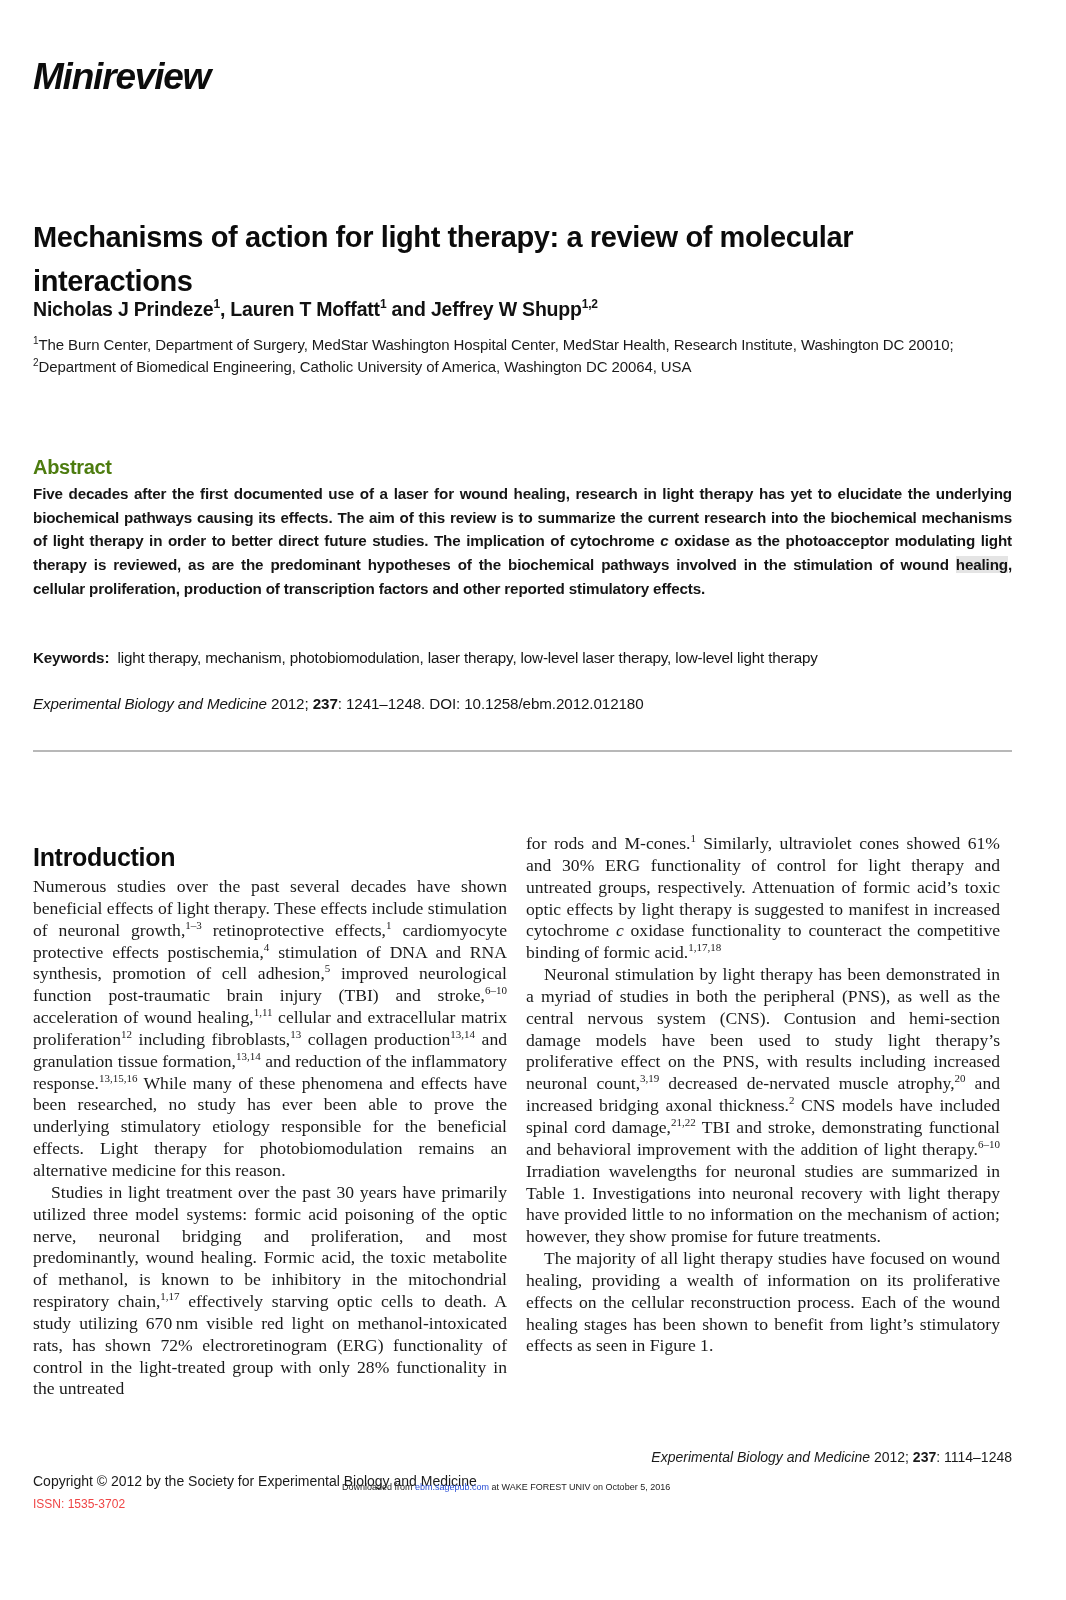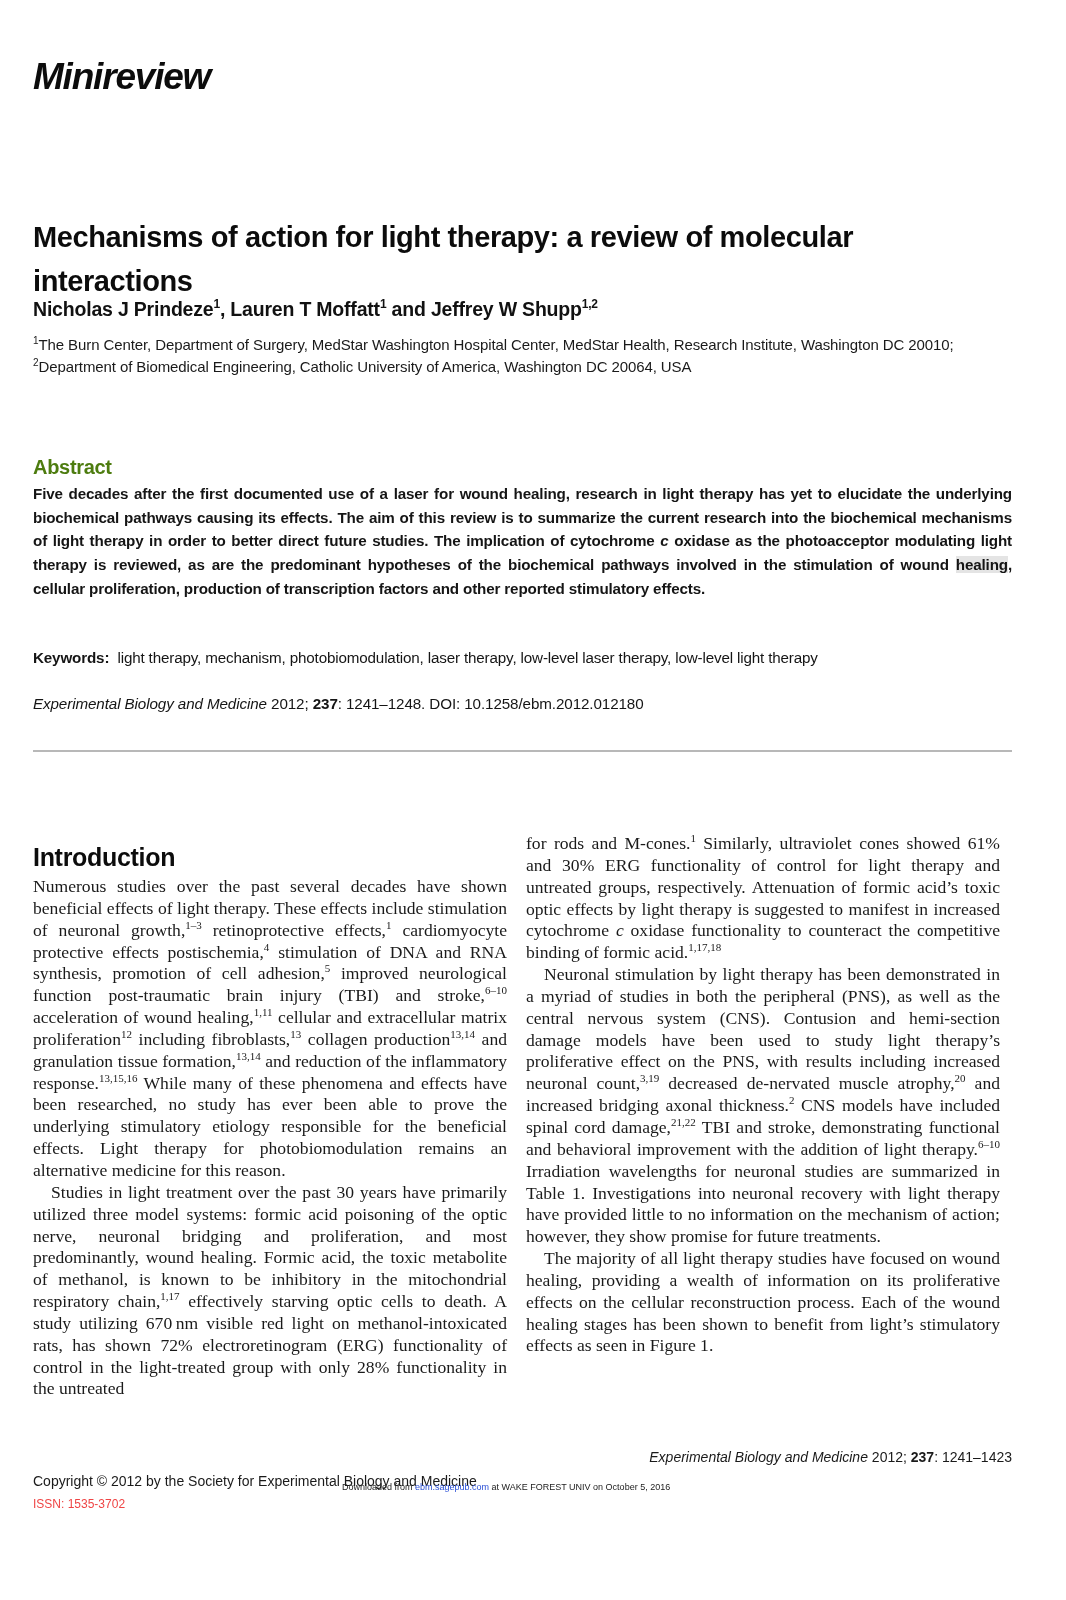--- a/index.html
+++ b/index.html
@@ -123,15 +123,15 @@
   <p class="indent">Studies in light treatment over the past 30 years have primarily utilized three model systems: formic acid poison­ing of the optic nerve, neuronal bridging and proliferation, and most predominantly, wound healing. Formic acid, the toxic metabolite of methanol, is known to be inhibitory in the mitochondrial respiratory chain,<sup>1,17</sup> effectively starving optic cells to death. A study utilizing 670 nm visible red light on methanol-intoxicated rats, has shown 72% electro­retinogram (ERG) functionality of control in the light-treated group with only 28% functionality in the untreated</p>
 </div>
 
 <div class="col col-right">
   <p>for rods and M-cones.<sup>1</sup> Similarly, ultraviolet cones showed 61% and 30% ERG functionality of control for light therapy and untreated groups, respectively. Attenuation of formic acid’s toxic optic effects by light therapy is suggested to manifest in increased cytochrome <i>c</i> oxidase functionality to counteract the competitive binding of formic acid.<sup>1,17,18</sup></p>
   <p class="indent">Neuronal stimulation by light therapy has been demon­strated in a myriad of studies in both the peripheral (PNS), as well as the central nervous system (CNS). Contusion and hemi-section damage models have been used to study light therapy’s proliferative effect on the PNS, with results including increased neuronal count,<sup>3,19</sup> decreased de-nervated muscle atrophy,<sup>20</sup> and increased bridging axonal thickness.<sup>2</sup> CNS models have included spinal cord damage,<sup>21,22</sup> TBI and stroke, demonstrating functional and behavioral improvement with the addition of light therapy.<sup>6–10</sup> Irradiation wavelengths for neuronal studies are summarized in Table 1. Investigations into neur­onal recovery with light therapy have provided little to no information on the mechanism of action; however, they show promise for future treatments.</p>
   <p class="indent">The majority of all light therapy studies have focused on wound healing, providing a wealth of information on its proliferative effects on the cellular reconstruction process. Each of the wound healing stages has been shown to benefit from light’s stimulatory effects as seen in Figure 1.</p>
 </div>
 
 <div class="footer-issn">ISSN: 1535-3702</div>
-<div class="footer-journal"><i>Experimental Biology and Medicine</i><span> 2012; </span><b>237</b><span>: 1241–1423</span></div>
+<div class="footer-journal"><i>Experimental Biology and Medicine</i><span> 2012; </span><b>237</b><span>: 1114–1248</span></div>
 <div class="footer-copyright">Copyright © 2012 by the Society for Experimental Biology and Medicine</div>
 <div class="download-note"><span>Downloaded from </span><span class="link">ebm.sagepub.com</span><span> at WAKE FOREST UNIV on October 5, 2016</span></div>
 
 </body></html>

